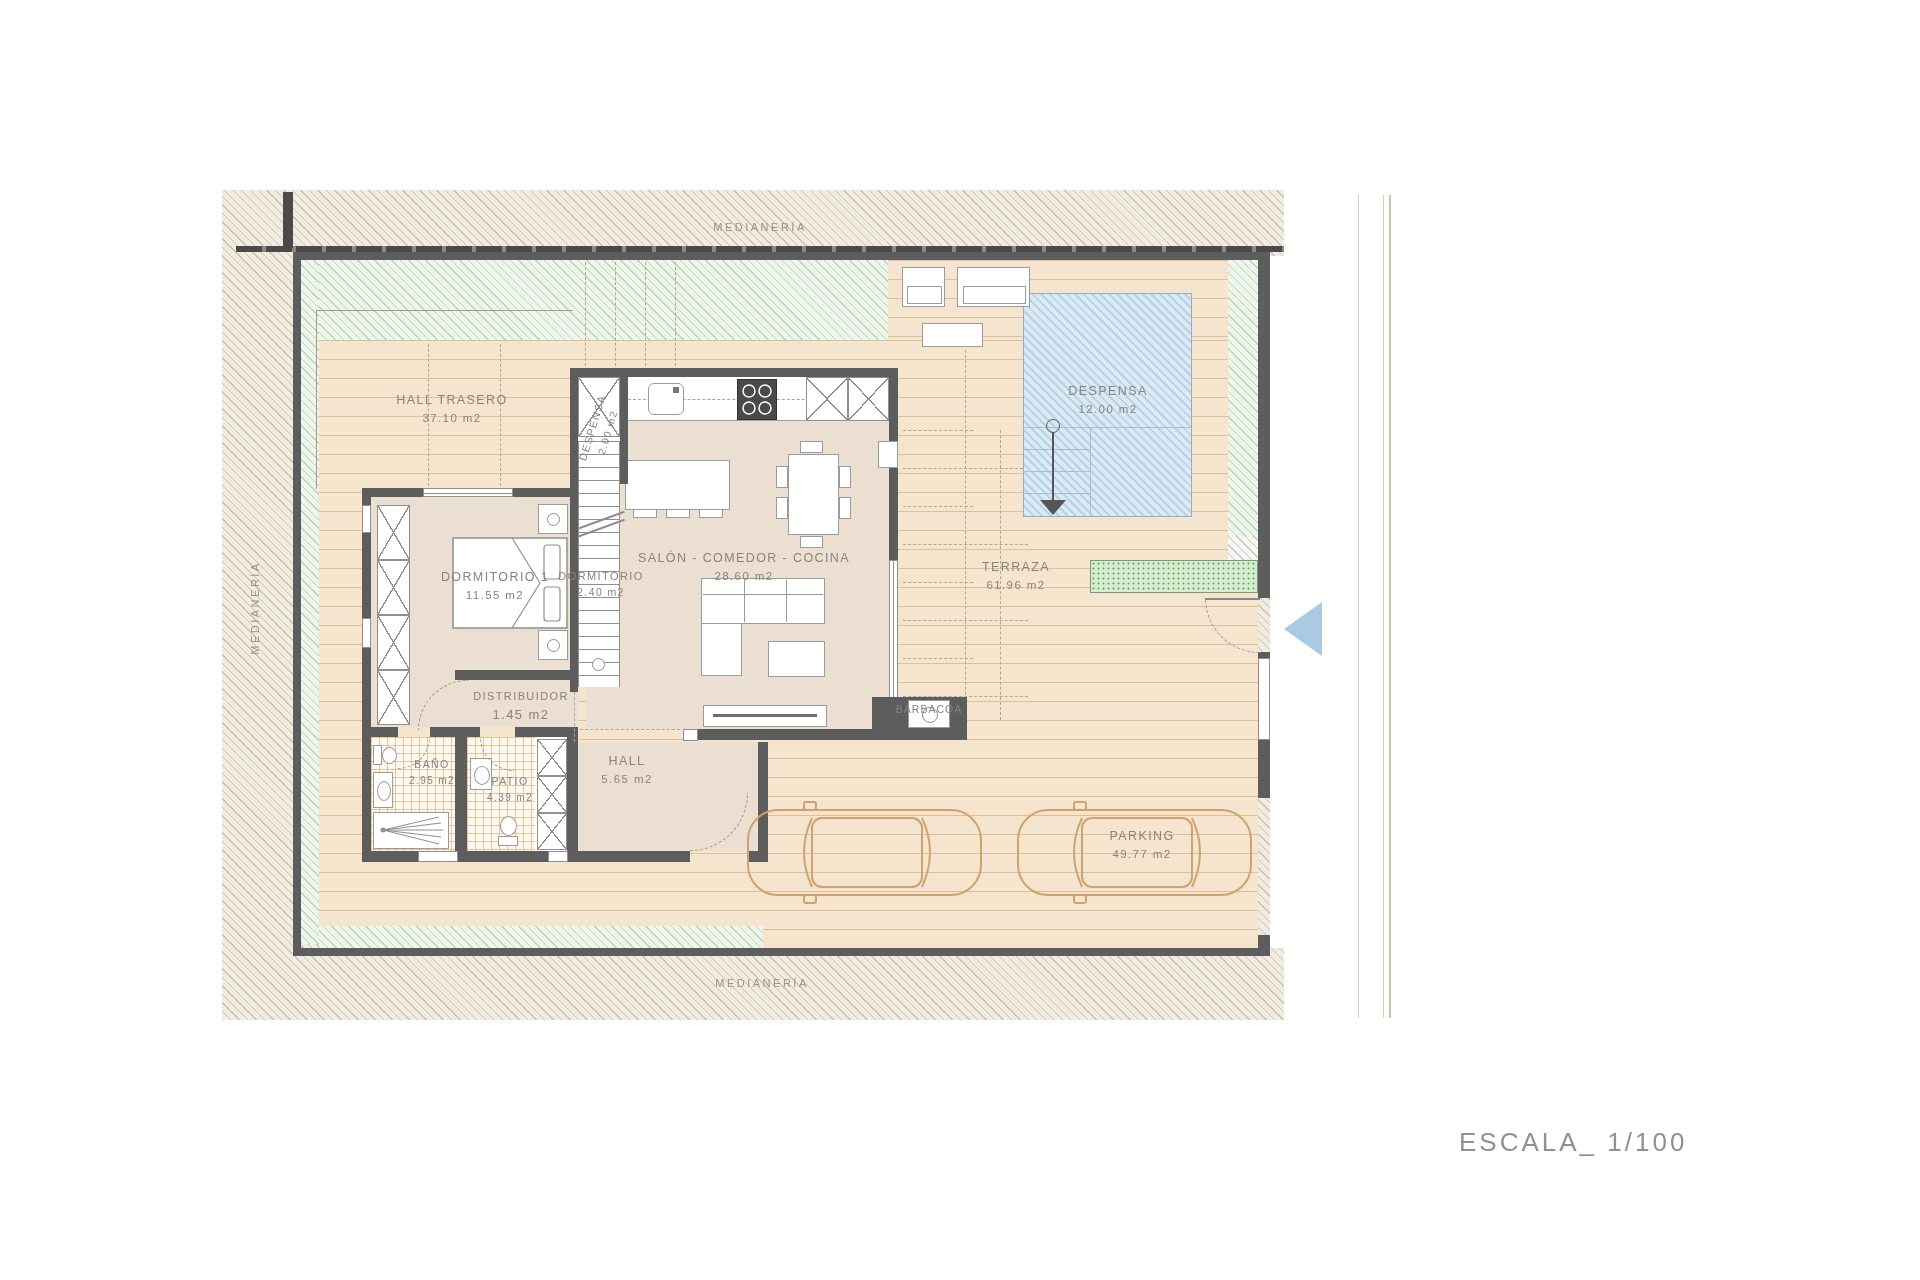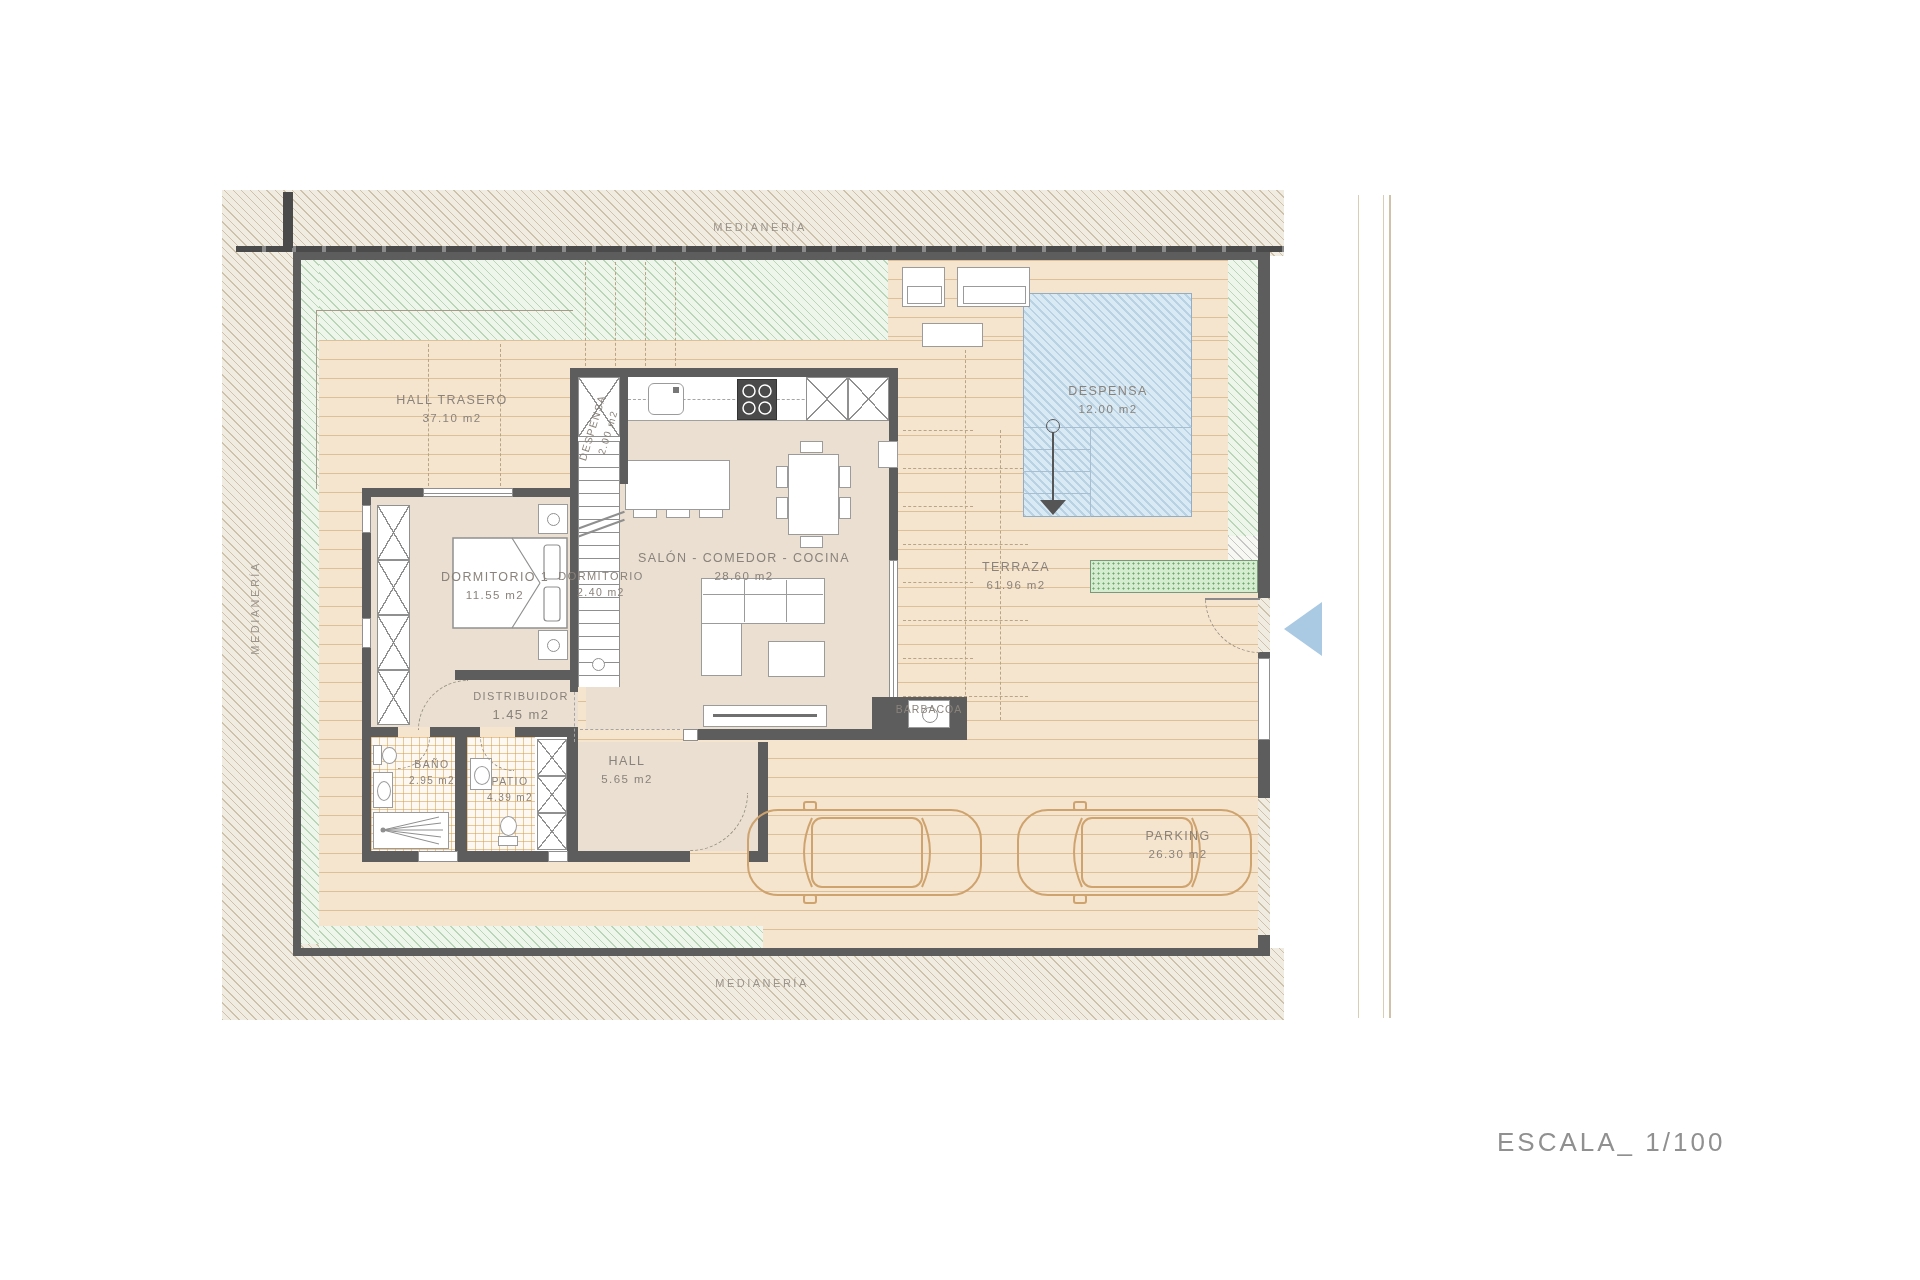--- a/index.html
+++ b/index.html
@@ -301,20 +301,20 @@
   </div>
   <div class="abs lbl-sm" style="left:929px;top:709px">BARBACOA</div>
   <div class="abs lbl" style="left:1016px;top:576px">
     <div class="nm">TERRAZA</div>
     <div class="ar">61.96 m2</div>
   </div>
   <div class="abs lbl" style="left:1108px;top:400px">
     <div class="nm">DESPENSA</div>
     <div class="ar">12.00 m2</div>
   </div>
-  <div class="abs lbl" style="left:1178px;top:845px">
+  <div class="abs lbl" style="left:1142px;top:845px">
     <div class="nm">PARKING</div>
-    <div class="ar">26.30 m2</div>
-  </div>
-
-  <div class="abs escala" style="left:1497px;top:1127px">ESCALA_ 1/100</div>
+    <div class="ar">49.77 m2</div>
+  </div>
+
+  <div class="abs escala" style="left:1459px;top:1127px">ESCALA_ 1/100</div>
 
 </div>
 
 </body></html>

